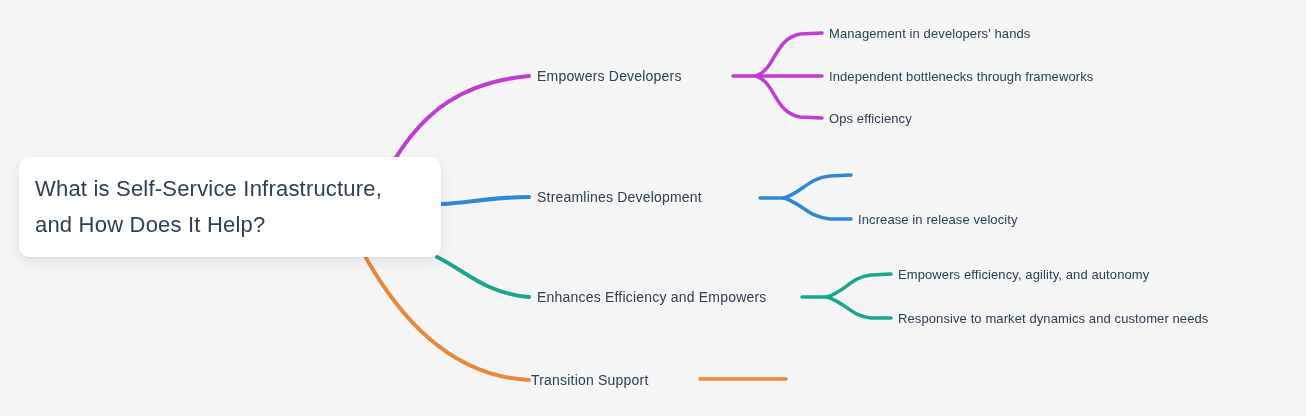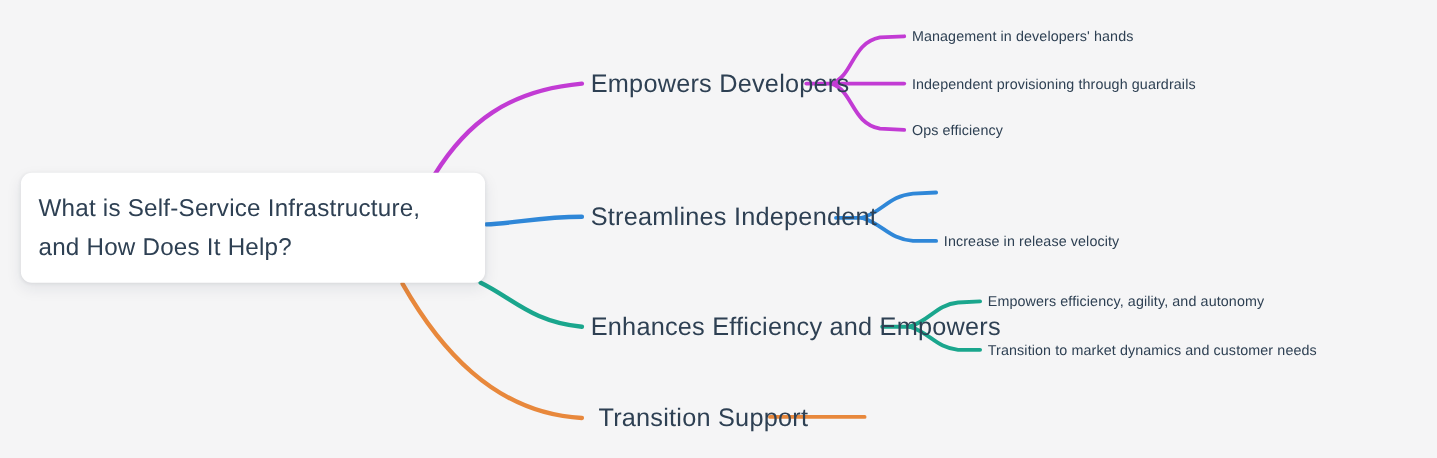--- a/index.html
+++ b/index.html
@@ -36,21 +36,21 @@
     color: #2e4053;
     letter-spacing: 0.2px;
   }
   .node-label {
     position: absolute;
     transform: translateY(-50%);
     white-space: nowrap;
     color: #2e4053;
     cursor: default;
   }
-  .branch-label { font-size: 23px; letter-spacing: 0.2px; text-align: center; }
+  .branch-label { font-size: 14px; letter-spacing: 0.2px; text-align: center; }
   .child-label  { font-size: 13px; letter-spacing: 0.1px; }
 </style>
 </head>
 <body>
 
 <div class="canvas">
 
   <svg class="links" viewBox="0 0 1306 416" aria-hidden="true">
 
     <g>
@@ -80,25 +80,25 @@
       <path stroke-width="3.5" d="M 700 379 L 786 379" stroke="#e8883c"></path>
     </g>
   </svg>
 
   <div class="root-node">
     <div class="root-title">What is Self-Service Infrastructure, and How Does It Help?</div>
   </div>
 
   <div class="node-label branch-label" style="left:537px; top:76px;">Empowers Developers</div>
   <div class="node-label child-label" style="left:829px; top:33px;">Management in developers' hands</div>
-  <div class="node-label child-label" style="left:829px; top:76px;">Independent provisioning through guardrails</div>
+  <div class="node-label child-label" style="left:829px; top:76px;">Independent bottlenecks through frameworks</div>
   <div class="node-label child-label" style="left:829px; top:118px;">Ops efficiency</div>
 
-  <div class="node-label branch-label" style="left:537px; top:197px;">Streamlines Independent</div>
+  <div class="node-label branch-label" style="left:537px; top:197px;">Streamlines Development</div>
   <div class="node-label child-label" style="left:858px; top:219px;">Increase in release velocity</div>
 
   <div class="node-label branch-label" style="left:537px; top:297px;">Enhances Efficiency and Empowers</div>
   <div class="node-label child-label" style="left:898px; top:274px;">Empowers efficiency, agility, and autonomy</div>
-  <div class="node-label child-label" style="left:898px; top:318px;">Transition to market dynamics and customer needs</div>
+  <div class="node-label child-label" style="left:898px; top:318px;">Responsive to market dynamics and customer needs</div>
 
-  <div class="node-label branch-label" style="left:544px; top:380px;">Transition Support</div>
+  <div class="node-label branch-label" style="left:531px; top:380px;">Transition Support</div>
 
 </div>
 
 </body></html>

